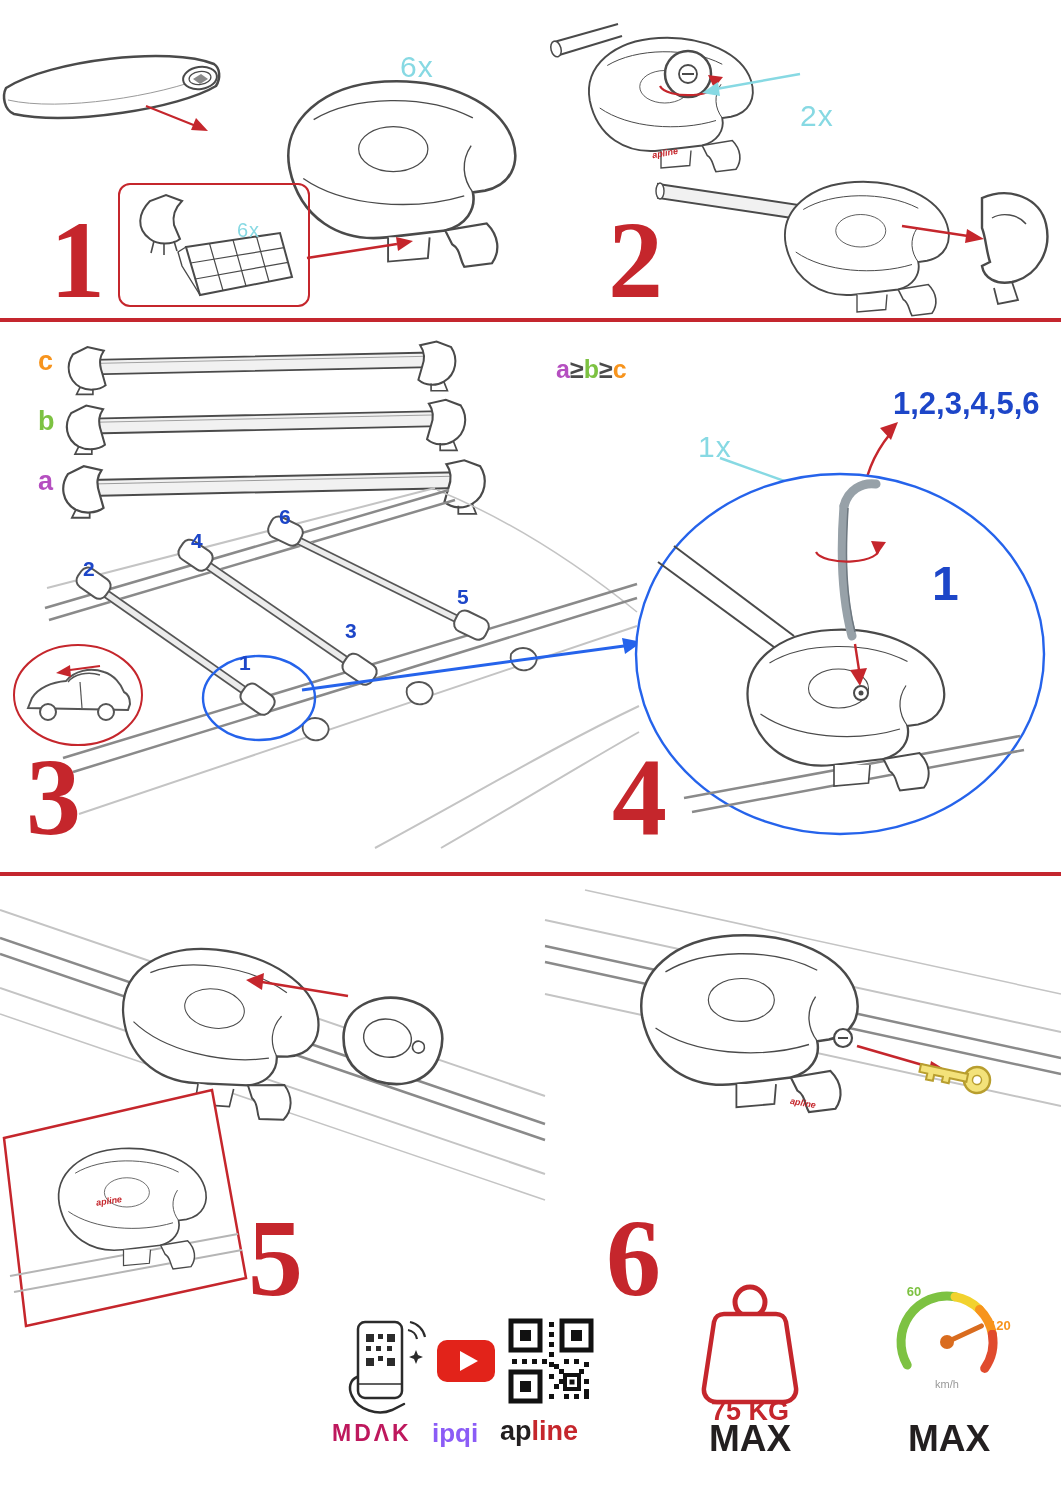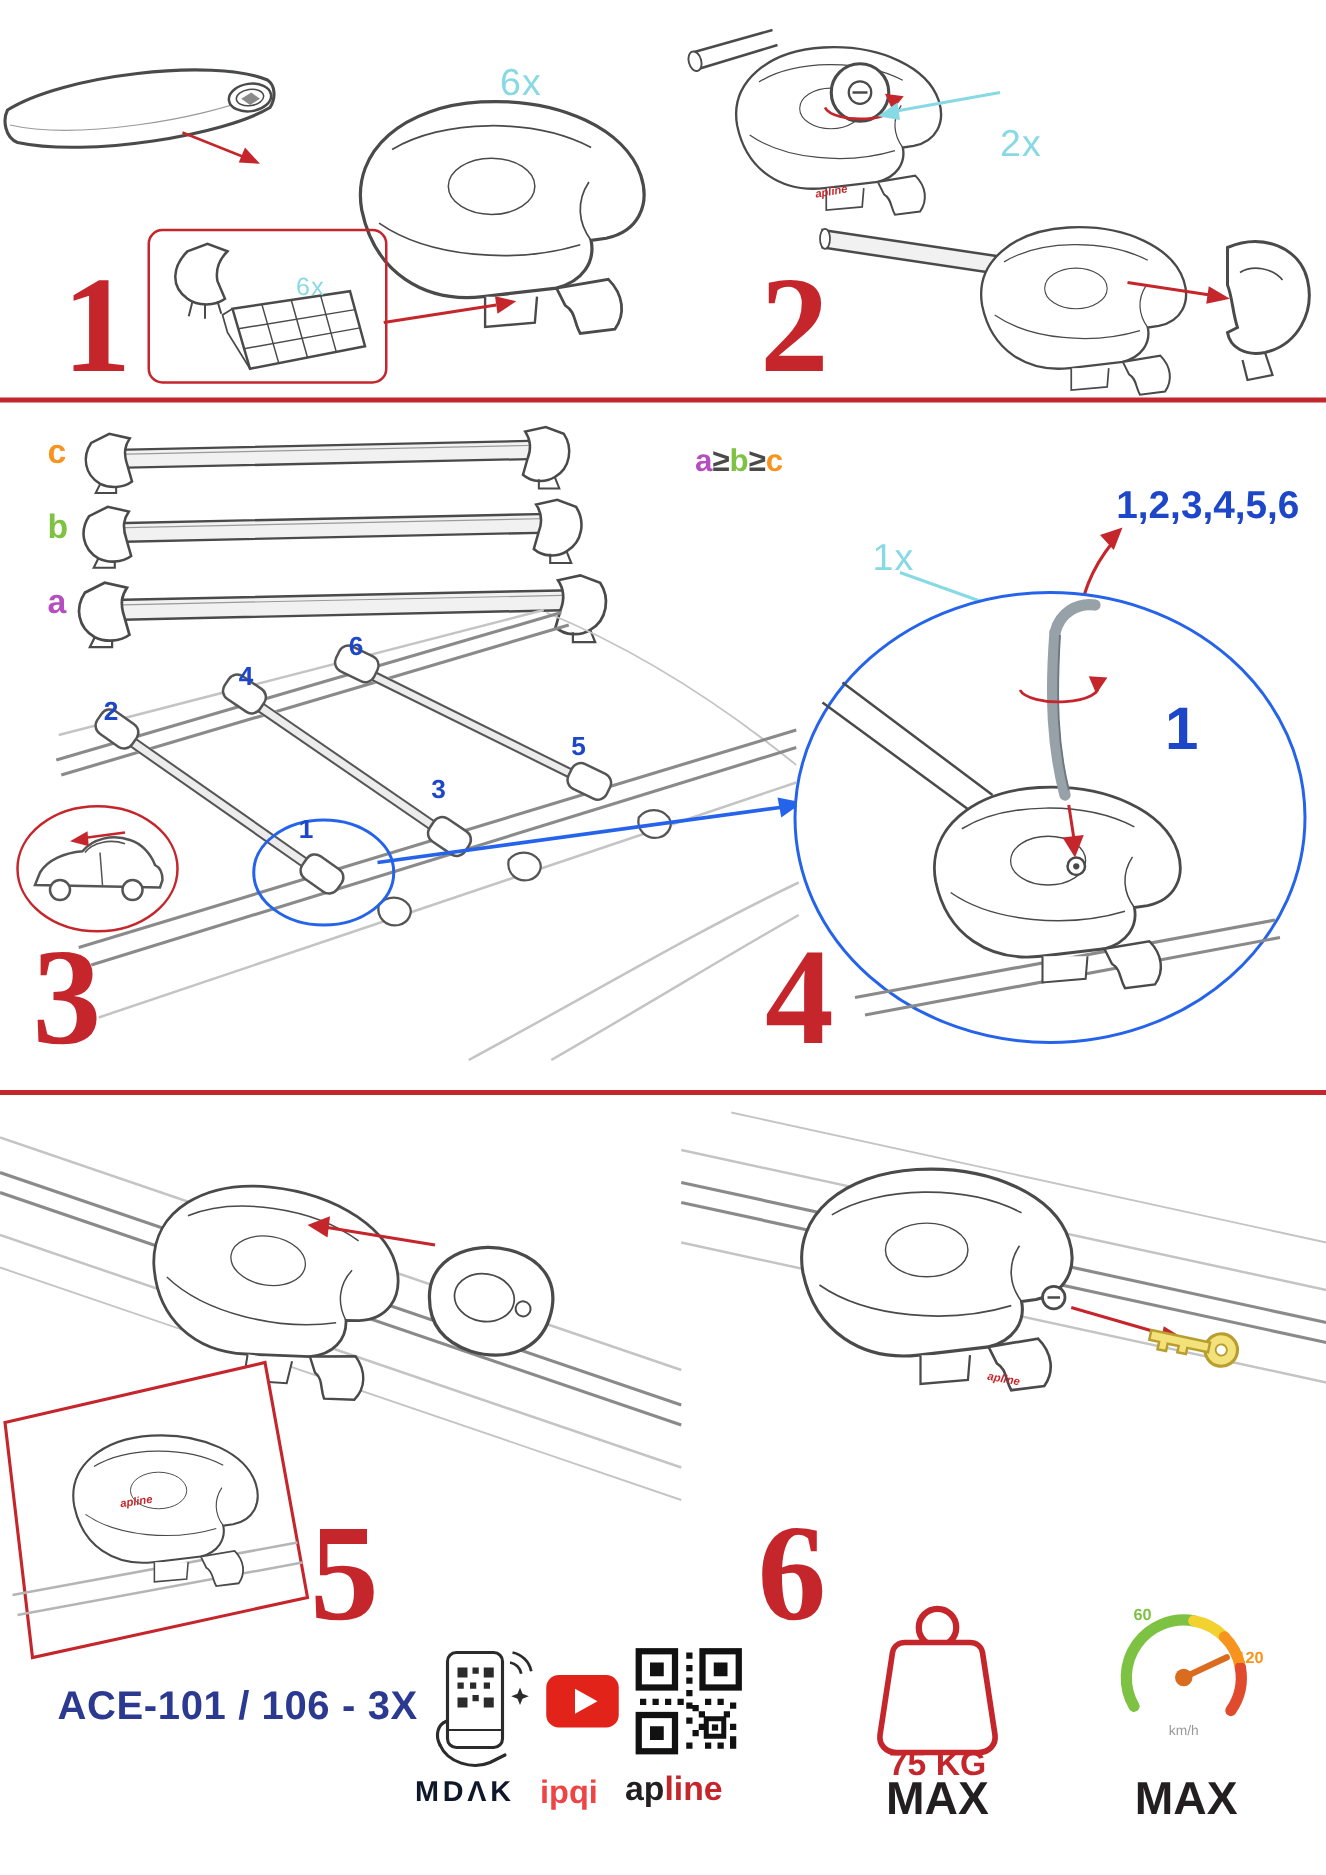--- a/index.html
+++ b/index.html
@@ -18,22 +18,22 @@
   .letter { position:absolute; font-size:27px; font-weight:700; }
   .lc { color:#f7941d; } .lb { color:#7dc242; } .la { color:#b54fc0; }
   .formula { position:absolute; font-size:25px; font-weight:700; }
   .formula .fa { color:#b54fc0; } .formula .fb { color:#7dc242; }
   .formula .fc { color:#f7941d; } .formula .fgte { color:#4a4a4a; }
   .divider { position:absolute; left:0; width:100%; height:4px; background:#c4262e; }
   .logo-tiny { position:absolute; color:#c5262c; font-size:9px; font-weight:700; font-style:italic; }
   .model { position:absolute; color:#2b3990; font-weight:700; font-size:32px; letter-spacing:0.5px; }
   .brandline { position:absolute; font-size:31px; font-weight:700; color:#231f20; }
   .brandline .red, .red-txt { color:#c5262c; }
-  .mdak { position:absolute; font-size:23px; font-weight:700; letter-spacing:3px; color:#0f172a; }
-  .ipqi { position:absolute; font-size:26px; font-weight:700; color:#ef4444; }
+  .mdak { position:absolute; font-size:23px; font-weight:700; letter-spacing:3px; color:#be185d; }
+  .ipqi { position:absolute; font-size:26px; font-weight:700; color:#8b5cf6; }
   .apline { position:absolute; font-size:27px; font-weight:700; color:#231f20; }
   .kg { position:absolute; color:#c5262c; font-size:27px; font-weight:700; text-align:center; }
   .maxlabel { position:absolute; font-size:37px; font-weight:700; color:#231f20; text-align:center; }
   .num-txt { fill:#1d46c8; font-weight:700; font-size:21px; font-family:"Liberation Sans",sans-serif; }
 </style>
 </head>
 <body>
 
 <div class="page">
 
@@ -296,21 +296,20 @@
     <g transform="translate(432,196) rotate(12)">
       <circle cx="0" cy="0" r="13" fill="#f3e27a" stroke="#b89e2e" stroke-width="2.5"></circle>
       <circle cx="0" cy="0" r="4.5" fill="#fff" stroke="#b89e2e" stroke-width="1.5"></circle>
       <path d="M-10,-4 L-58,-4 L-58,4 L-50,4 L-50,10 L-43,10 L-43,4 L-34,4 L-34,9 L-27,9 L-27,4 L-10,4 Z" fill="#f3e27a" stroke="#b89e2e" stroke-width="2"></path>
     </g>
   </svg>
   <div class="logo-tiny" style="left:790px; top:1098px; transform:rotate(10deg);">apline</div>
 
   <div class="bignum" style="left:606px; top:1203px;">6</div>
 
-  <div class="model" style="left:46px; top:1346px;">ACE-101 / 106 - 3X</div>
 
   <svg class="art" style="left:330px; top:1318px;" width="100" height="100" viewBox="0 0 100 100">
     <rect x="28" y="4" width="44" height="76" rx="7" fill="#fff" stroke="#2b2b2b" stroke-width="2.5"></rect>
     <line x1="28" y1="66" x2="72" y2="66" stroke="#2b2b2b" stroke-width="1.5"></line>
     <g fill="#2b2b2b">
       <rect x="36" y="16" width="8" height="8"></rect>
         <rect x="48" y="16" width="5" height="5"></rect>
         <rect x="57" y="16" width="8" height="8"></rect>
       <rect x="36" y="28" width="5" height="5"></rect>
         <rect x="46" y="28" width="5" height="5"></rect>

